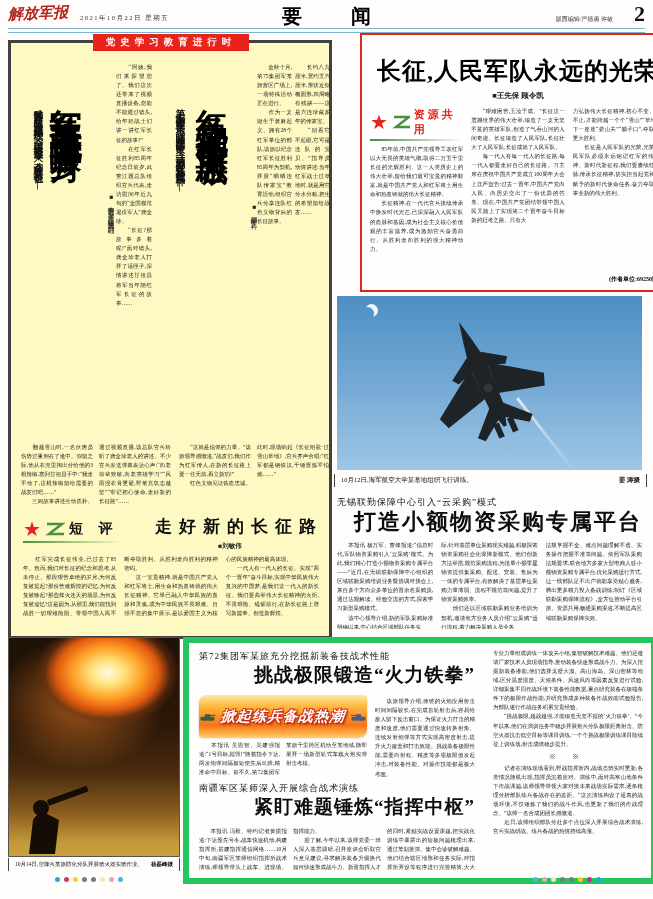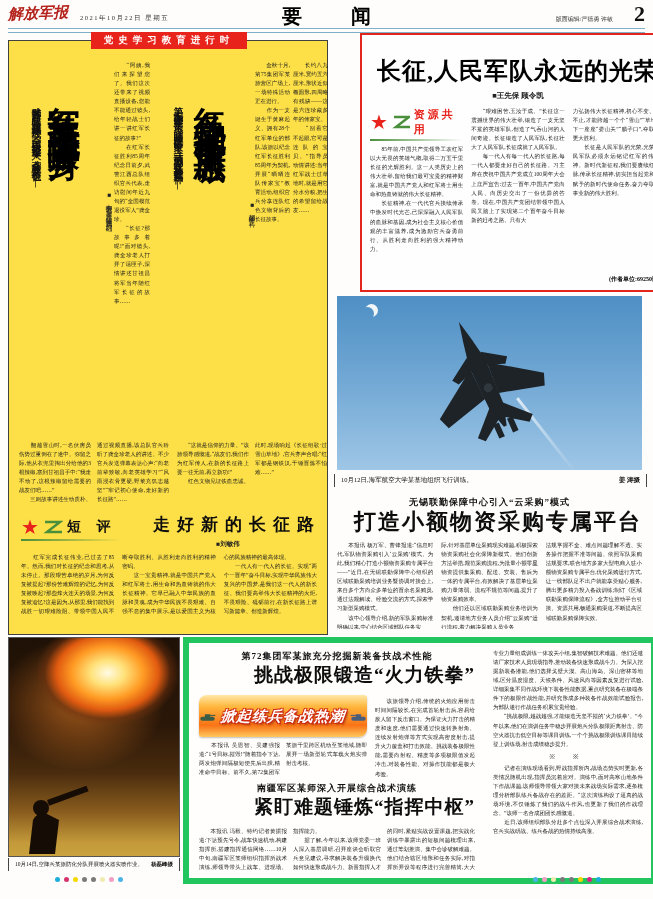--- a/index.html
+++ b/index.html
@@ -1,31 +1,31 @@
 <!DOCTYPE html>
 <html><head>
 <meta charset="utf-8">
 <style>
   html,body{margin:0;padding:0;background:#e9e9e9;}
   .page{position:relative;width:653px;height:899px;background:#fefdfb;margin:0 auto;
         font-family:"Liberation Serif","DejaVu Serif",serif;overflow:hidden;}
   .abs{position:absolute;}
   .v{writing-mode:vertical-rl;}
   .small{font-size:5.5px;line-height:1.65;text-align:justify;color:#1c1c1c;white-space:pre-line;overflow:hidden;}
-  .kicker{font-weight:bold;font-size:9px;text-align:center;letter-spacing:1px;color:#111;}
+  .kicker{font-weight:normal;font-size:9px;letter-spacing:1px;color:#111;}
   .bigline{font-weight:bold;color:#0d0d0d;text-align:right;}
   
   .masthead{color:#b5231d;font-weight:bold;font-style:italic;font-size:15px;letter-spacing:0px;transform:rotate(-2deg);}
   .hdr-date{font-size:6.5px;letter-spacing:1.5px;color:#333;}
   .hdr-section{font-size:20px;font-weight:bold;letter-spacing:22px;color:#000;}
   .hdr-editors{font-size:6px;color:#333;}
   .hdr-page{font-size:22px;font-weight:bold;color:#111;}
   .hdr-rule{height:3px;border-top:1.2px solid #7fb2c8;border-bottom:1.2px solid #7fb2c8;}
   
-  .leftbox{border:1px solid #404040;background:#fde047;}
+  .leftbox{border:3px solid #404040;background:#fef9c3;}
   .campaign{background:#e8231c;color:#fff;font-weight:bold;font-size:9.5px;letter-spacing:5px;
             display:flex;align-items:center;justify-content:center;font-family:"Liberation Sans",sans-serif;}
   .vsub{font-size:9.5px;font-weight:bold;color:#111;letter-spacing:2px;line-height:1.1;}
   .vhead{font-size:32px;font-weight:bold;color:#000;letter-spacing:5px;line-height:1.05;}
   .vbyline{font-size:6.5px;color:#222;letter-spacing:1px;}
   
   .logo-wrap{display:flex;align-items:center;gap:4px;}
   .logo-star{color:#e8231c;font-size:20px;line-height:1;}
   .logo-text-red{color:#e8231c;font-weight:bold;font-size:11px;letter-spacing:3px;}
   .logo-text-blk{color:#111;font-weight:bold;font-size:14px;letter-spacing:6px;}

